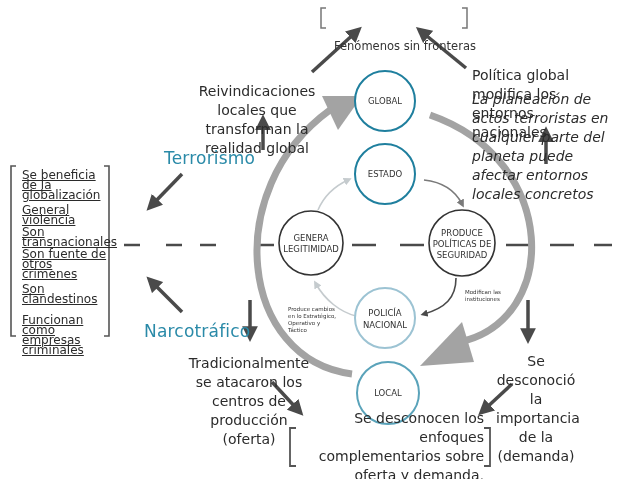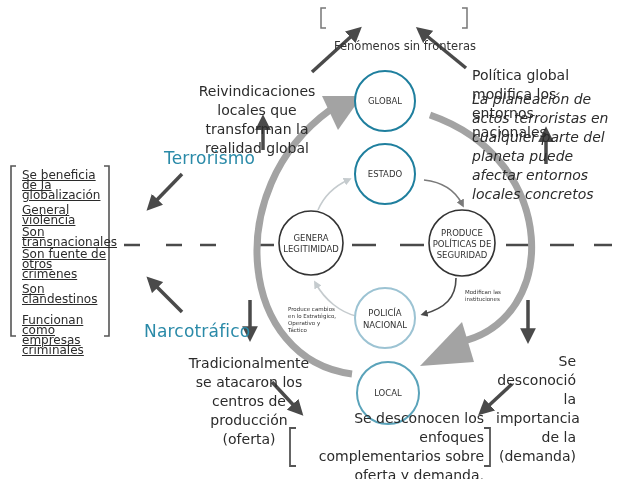--- a/index.html
+++ b/index.html
@@ -125,15 +125,15 @@
   <div class="list-item" style="top:284px;">Son clandestinos</div>
   <div class="list-item" style="top:307px;margin-top:8px;">Funcionan como empresas criminales</div>
 </div>
 
 <div class="txt" style="left:192px; top:82px; width:130px;text-align:center;">Reivindicaciones locales que transforman la realidad global</div>
 <div class="txt" style="left:472px; top:66px; width:110px;">Política global modifica los entornos nacionales</div>
 <div class="txt" style="left:472px; top:90px; width:150px;font-style:italic;">La planeación de actos terroristas en cualquier parte del planeta puede afectar entornos locales concretos</div>
 <div class="small-note" style="left:465px; top:289px; width:50px;">Modifican las instituciones</div>
 <div class="small-note" style="left:288px; top:306px; width:52px;">Produce cambios en lo Estratégico, Operativo y Táctico</div>
 <div class="txt center" style="left:184px; top:354px; width:130px;">Tradicionalmente se atacaron los centros de producción (oferta)</div>
-<div class="txt center" style="left:496px; top:352px; width:80px;text-align:right;">Se desconoció la importancia de la (demanda)</div>
+<div class="txt center" style="left:496px; top:352px; width:80px;">Se desconoció la importancia de la (demanda)</div>
 
 <div class="txt center" style="left:296px; top:409px; width:188px;text-align:right;">Se desconocen los enfoques complementarios sobre oferta y demanda, dificultando la lucha contra el narcotráfico.</div>
 
 </body></html>

